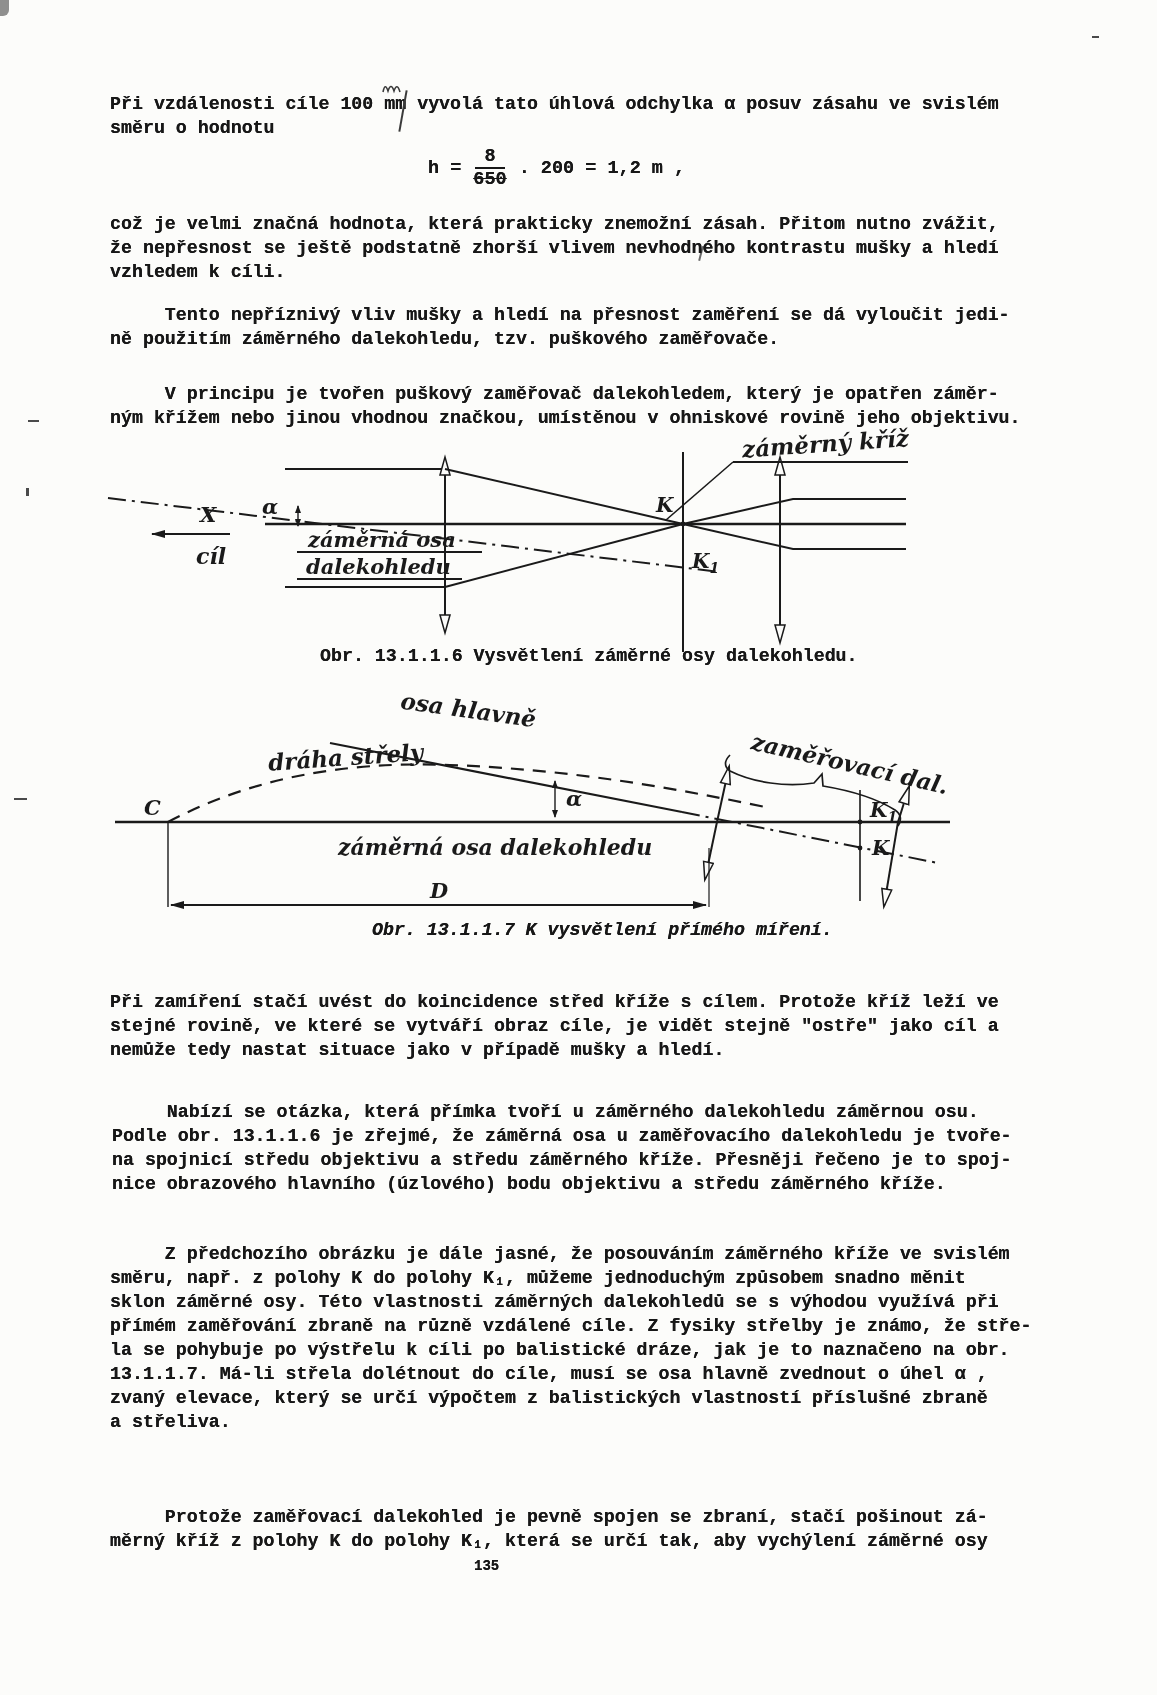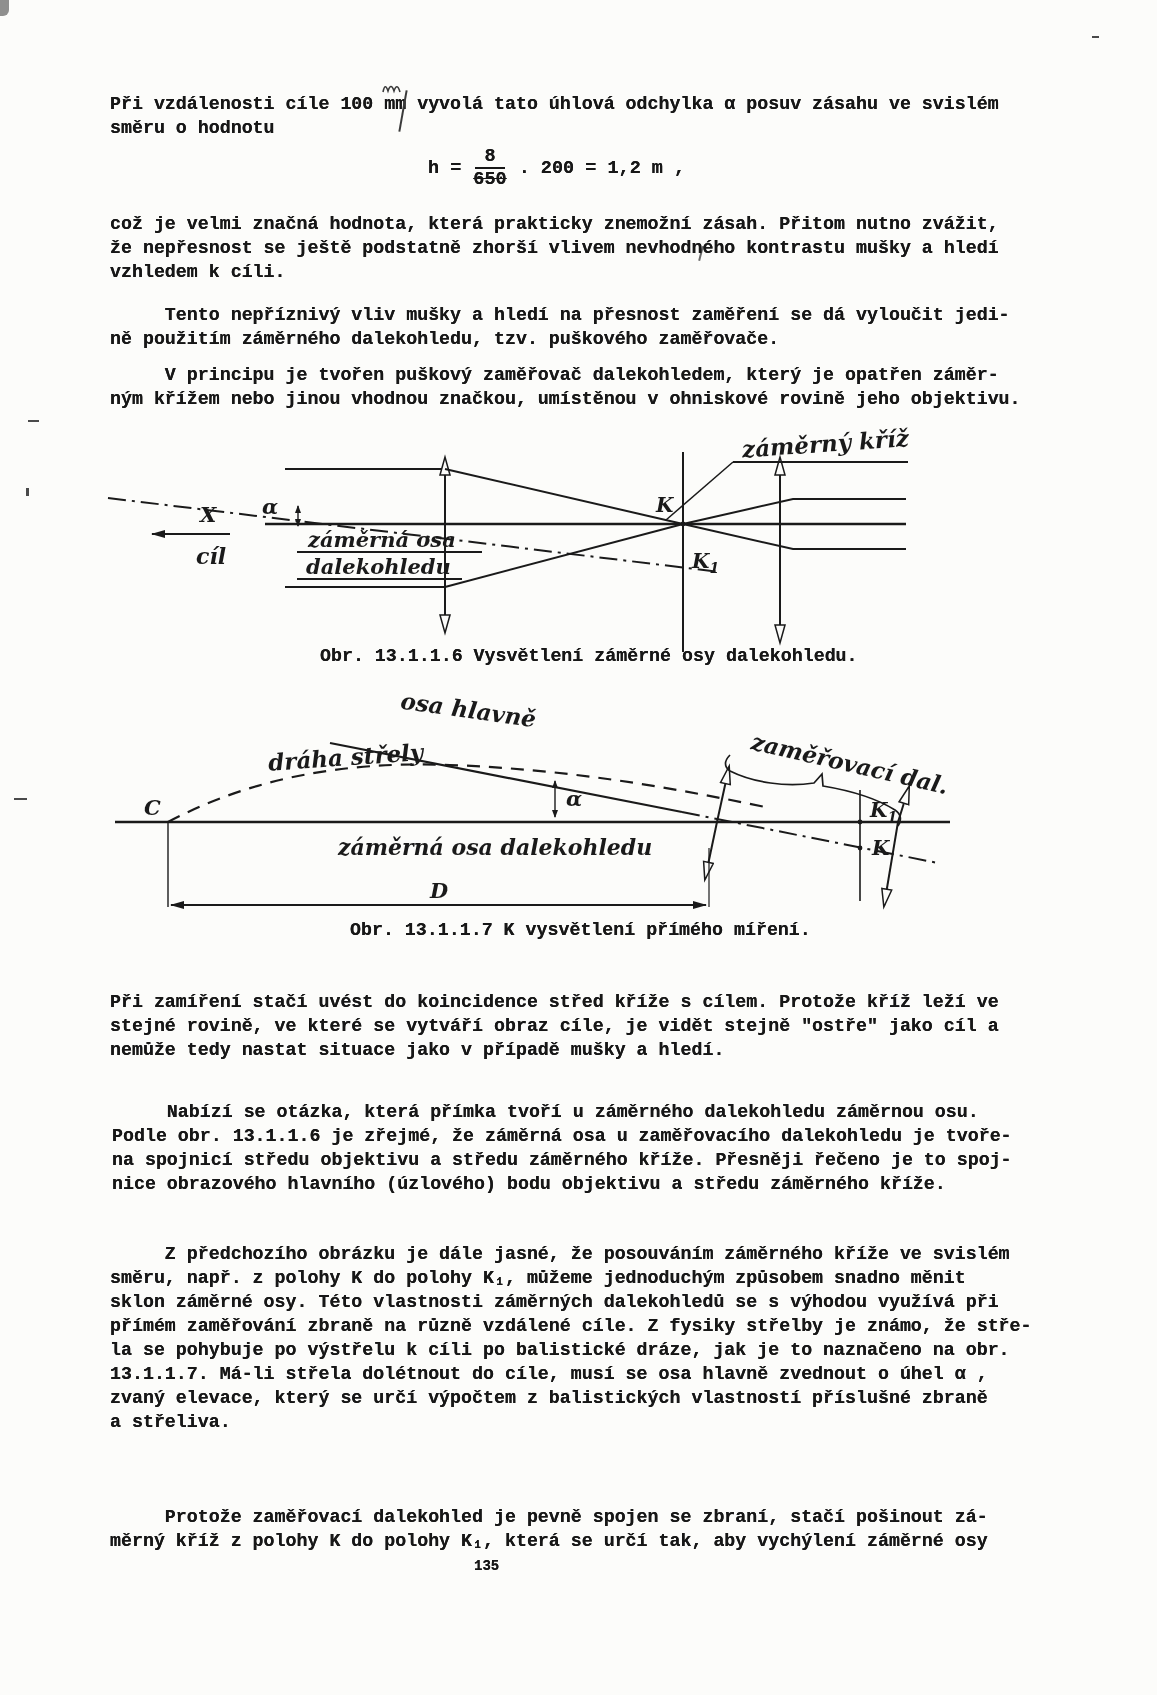--- a/index.html
+++ b/index.html
@@ -64,21 +64,21 @@
     <span class="den">650</span>
   </span>
   <span>. 200 = 1,2 m ,</span>
 </div>
 
 <div class="para" style="left:110px;top:212px;">což je velmi značná hodnota, která prakticky znemožní zásah. Přitom nutno zvážit,
 že nepřesnost se ještě podstatně zhorší vlivem nevhodného kontrastu mušky a hledí
 vzhledem k cíli.</div>
 <div class="para" style="left:110px;top:296px;margin-top:7px;">     Tento nepříznivý vliv mušky a hledí na přesnost zaměření se dá vyloučit jedi-
 ně použitím záměrného dalekohledu, tzv. puškového zaměřovače.</div>
-<div class="para" style="left:110px;top:363px;">     V principu je tvořen puškový zaměřovač dalekohledem, který je opatřen záměr-
+<div class="para" style="left:110px;top:382px;">     V principu je tvořen puškový zaměřovač dalekohledem, který je opatřen záměr-
 ným křížem nebo jinou vhodnou značkou, umístěnou v ohniskové rovině jeho objektivu.</div>
 
 <svg style="position:absolute;left:100px;top:422px;" width="880" height="232" viewBox="0 0 880 232">
   <defs>
     <marker id="mAH" markerWidth="22" markerHeight="14" refX="18" refY="6" orient="auto" markerUnits="userSpaceOnUse">
       <path d="M1,1 L19,6 L1,11 Z" fill="#fcfcfa" stroke="#1a1a1a" stroke-width="1.5"></path>
     </marker>
     <marker id="mAF" markerWidth="16" markerHeight="10" refX="13" refY="4.5" orient="auto" markerUnits="userSpaceOnUse">
       <path d="M0,0.5 L14,4.5 L0,8.5 Z" fill="#1a1a1a"></path>
     </marker>
@@ -167,21 +167,21 @@
   <text class="hw" x="168" y="70" font-size="23" transform="rotate(-4 280 62)">dráha střely</text>
   <text class="hw" x="44" y="122" font-size="21">C</text>
   <text class="hw" x="238" y="162" font-size="22">záměrná osa dalekohledu</text>
   <text class="hw" x="466" y="113" font-size="21">α</text>
   <text class="hw" x="650" y="56" font-size="23" transform="rotate(13 650 56)">zaměřovací dal.</text>
   <text class="hw" x="770" y="124" font-size="20"><tspan>K</tspan><tspan dy="5" font-size="14">1</tspan></text>
   <text class="hw" x="772" y="162" font-size="20">K</text>
   <text class="hw" x="330" y="205" font-size="21">D</text>
 </svg>
 
-<div class="caption" style="left:310px;top:920px;">Obr. 13.1.1.7 K vysvětlení přímého míření.</div>
+<div class="caption" style="left:332px;top:920px;font-style:italic;">Obr. 13.1.1.7 K vysvětlení přímého míření.</div>
 
 <div class="para" style="left:110px;top:990px;">Při zamíření stačí uvést do koincidence střed kříže s cílem. Protože kříž leží ve
 stejné rovině, ve které se vytváří obraz cíle, je vidět stejně "ostře" jako cíl a
 nemůže tedy nastat situace jako v případě mušky a hledí.</div>
 <div class="para" style="left:112px;top:1100px;">     Nabízí se otázka, která přímka tvoří u záměrného dalekohledu záměrnou osu.
 Podle obr. 13.1.1.6 je zřejmé, že záměrná osa u zaměřovacího dalekohledu je tvoře-
 na spojnicí středu objektivu a středu záměrného kříže. Přesněji řečeno je to spoj-
 nice obrazového hlavního (úzlového) bodu objektivu a středu záměrného kříže.</div>
 <div class="para" style="left:110px;top:1242px;">     Z předchozího obrázku je dále jasné, že posouváním záměrného kříže ve svislém
 směru, např. z polohy K do polohy K₁, můžeme jednoduchým způsobem snadno měnit

